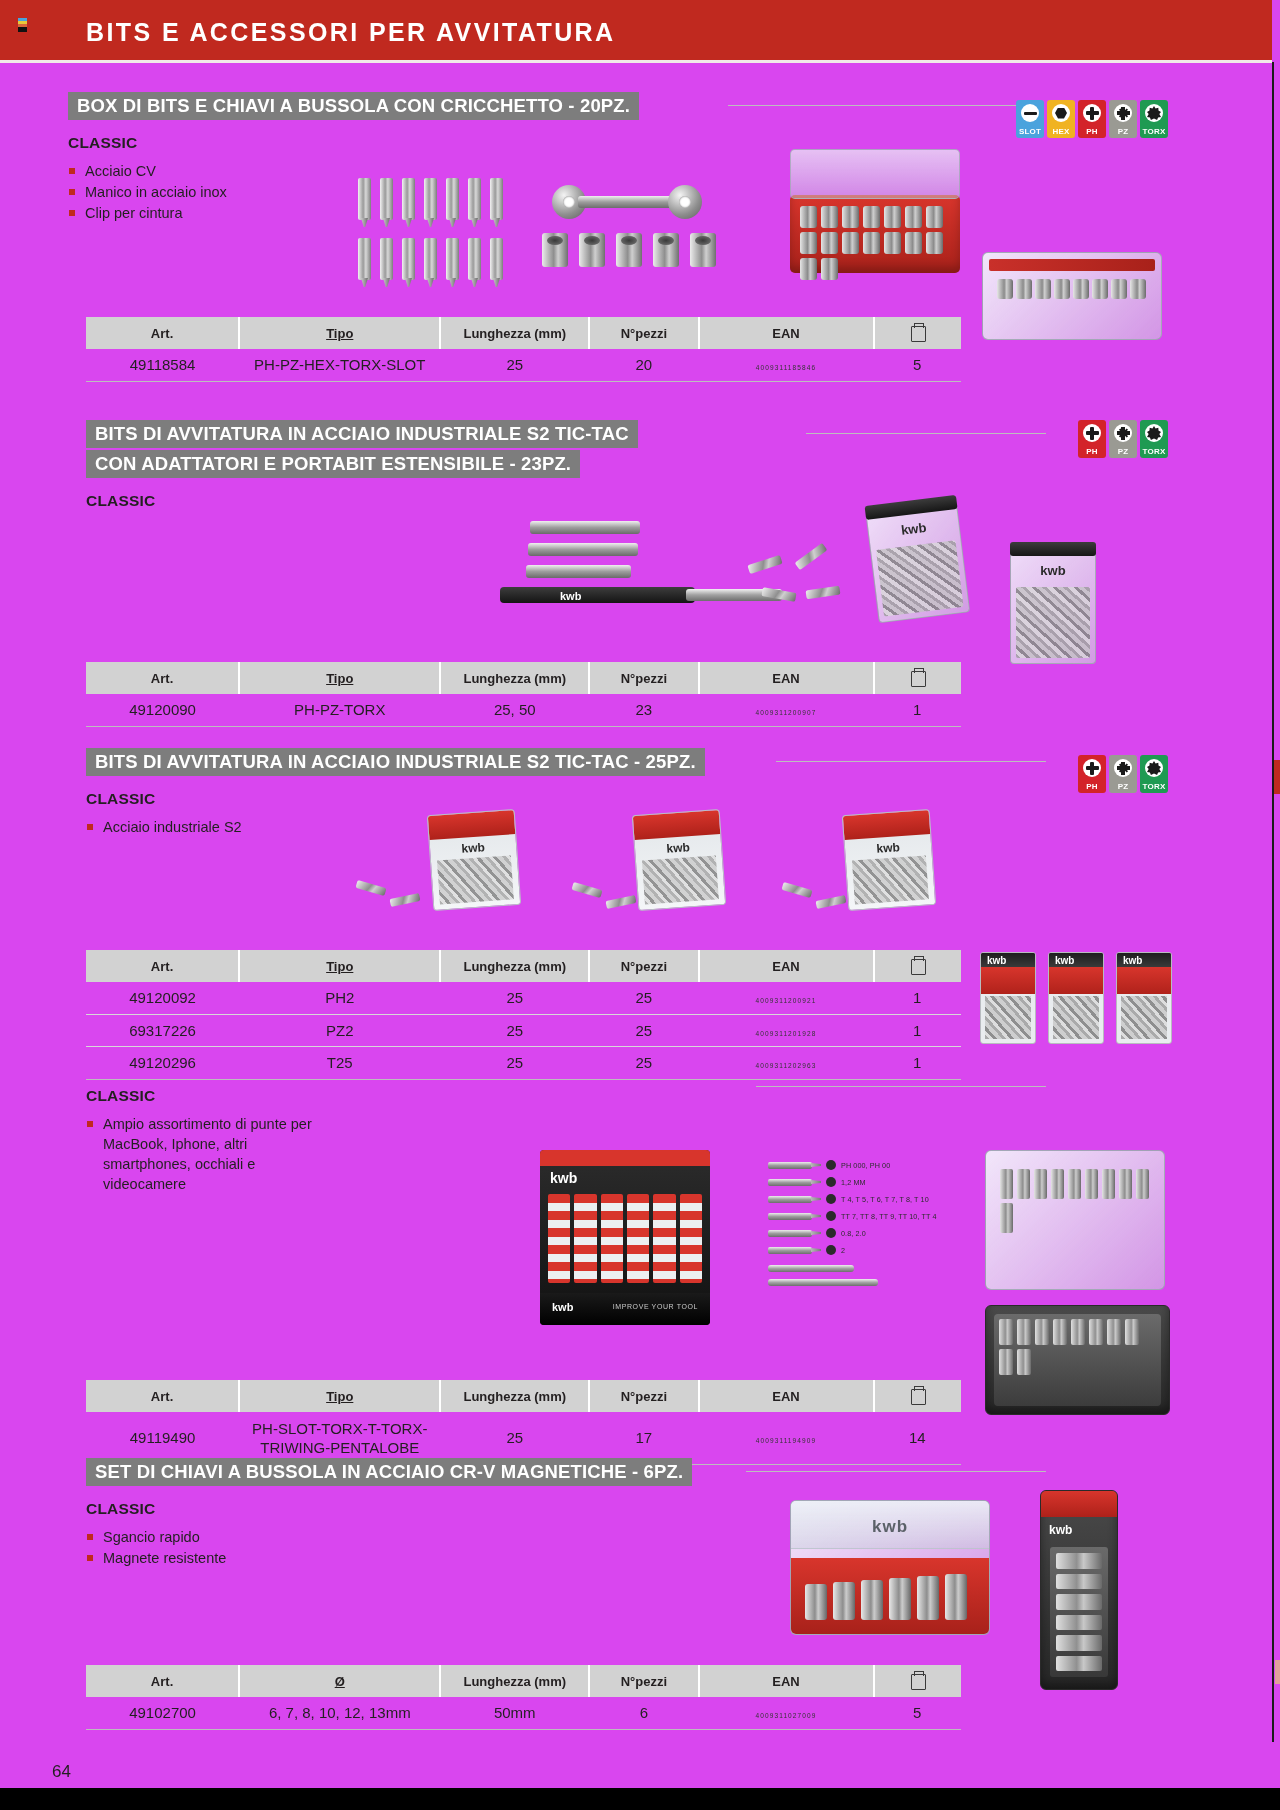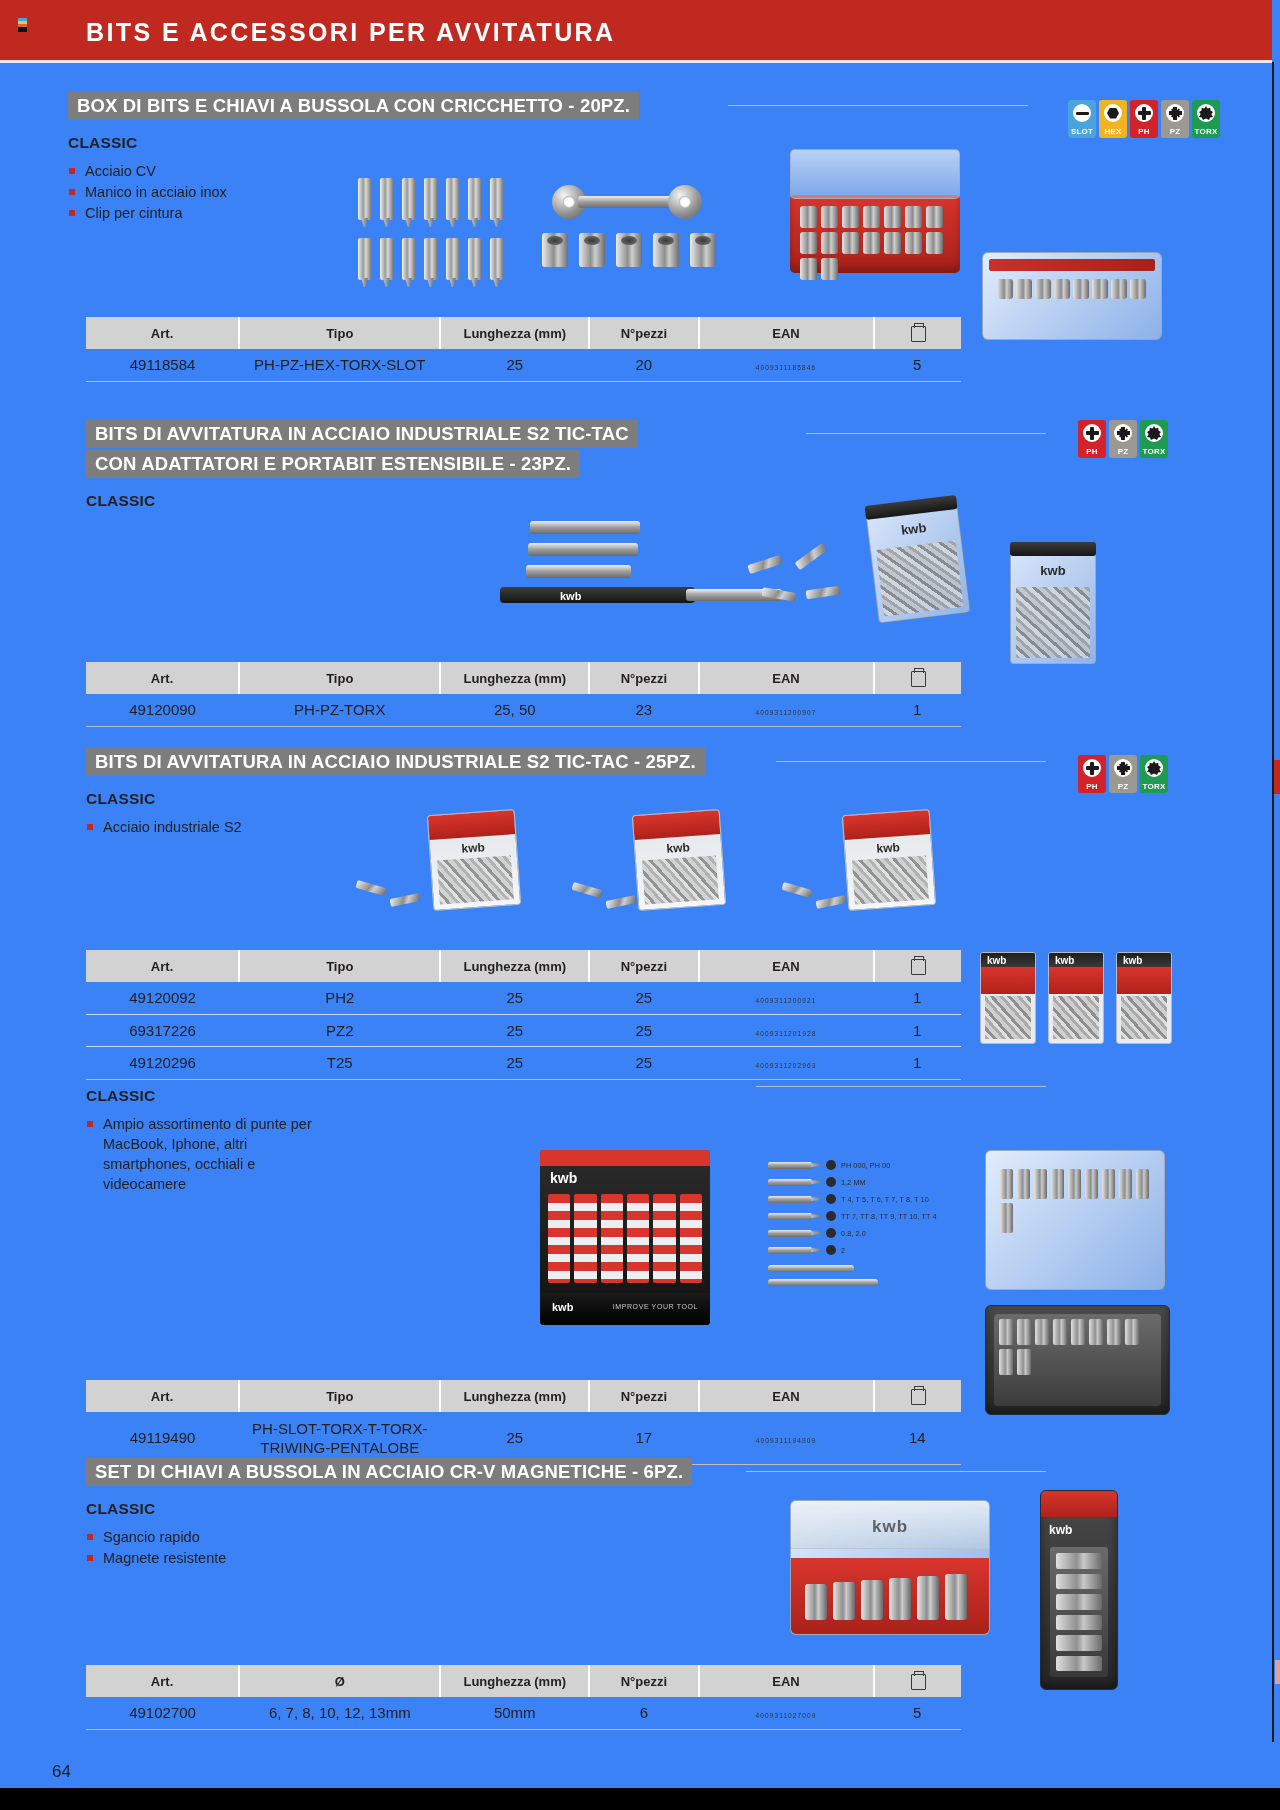--- a/index.html
+++ b/index.html
@@ -9,21 +9,21 @@
     height: 1810px;
     background: #ffffff;
     font-family: "Liberation Sans", sans-serif;
     overflow: hidden;
   }
 
   .page {
     position: relative;
     width: 1280px;
     height: 1810px;
-    background: #3b82f6;
+    background: #d946ef;
     padding-left: 21px;
   }
 
   
   .header-bar {
     position: absolute;
     left: 0; top: 0;
     width: 1272px;
     height: 60px;
     background: #c0291f;
@@ -225,21 +225,21 @@
   table.ptable tbody td {
     font-size: 15px;
     color: #231f20;
     text-align: center;
     padding: 7px 4px;
     border-bottom: 1px solid #d8d8d8;
     line-height: 1.18;
   }
   table.ptable tbody tr:last-child td { border-bottom: 1px solid #bdbdbd; }
   .col-art  { width: 17.5%; }
-  .col-tipo { width: 23%; }
+  .col-tipo { width: 23%; text-decoration: underline; }
   .col-lung { width: 17%; }
   .col-pz   { width: 12.5%; }
   .col-ean  { width: 20%; }
   .col-box  { width: 10%; }
 
   
   .barcode { display: inline-block; text-align: center; }
   .barcode .bars {
     height: 21px;
     width: 120px;
@@ -539,21 +539,21 @@
       <div class="sec-title-rule" style="width:300px;"></div>
     </div>
     <div class="brandline">CLASSIC</div>
     <ul class="bullets">
       <li>Acciaio CV</li>
       <li>Manico in acciaio inox</li>
       <li>Clip per cintura</li>
     </ul>
   </div>
 
-  <div class="badges" style="left:1068px; top:100px;">
+  <div class="badges" style="left:1016px; top:100px;">
     <div class="badge bg-slot">
       <div class="glyph">
           <div class="g-slot"></div>
         </div>
       <div class="blabel">SLOT</div>
     </div>
     <div class="badge bg-hex">
       <div class="glyph">
           <div class="g-hex"></div>
         </div>

